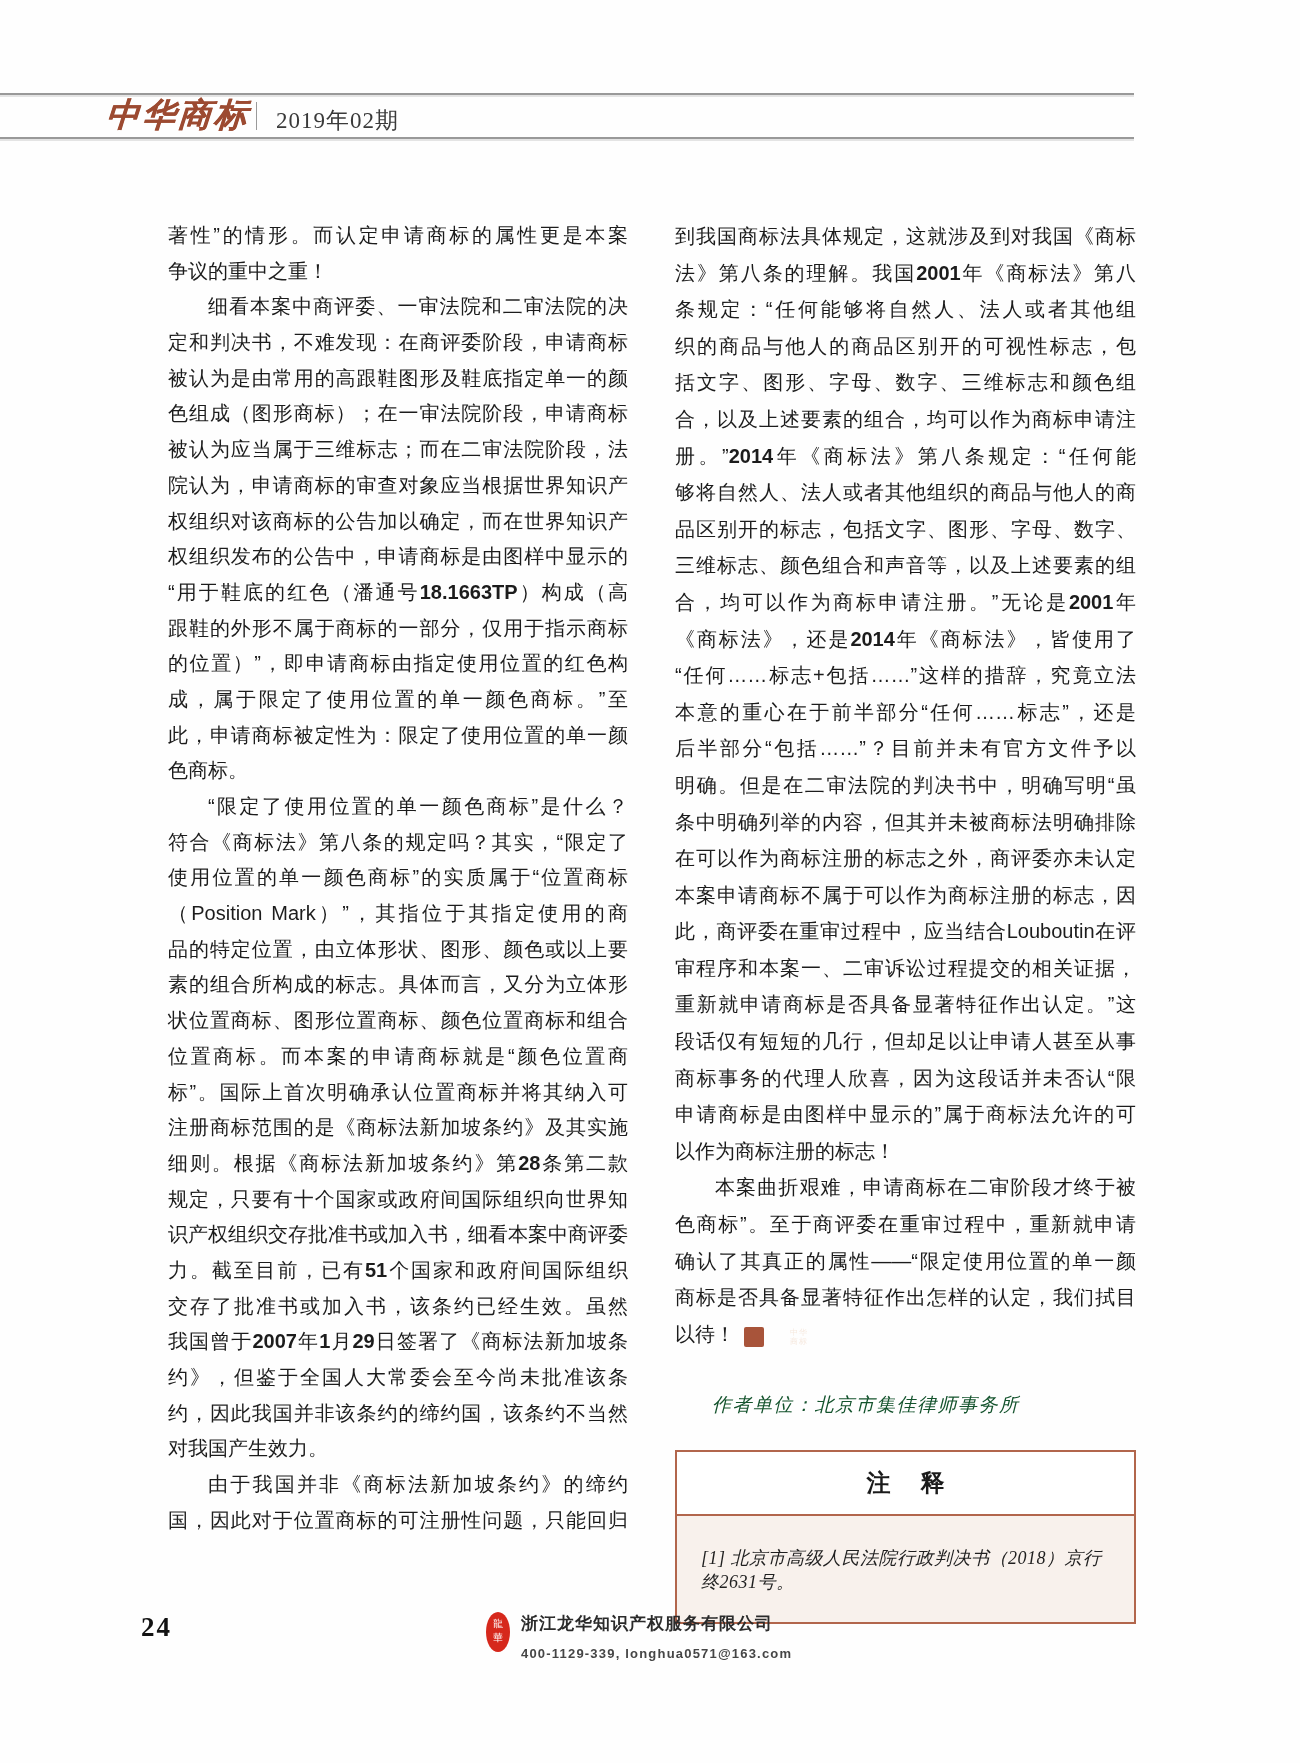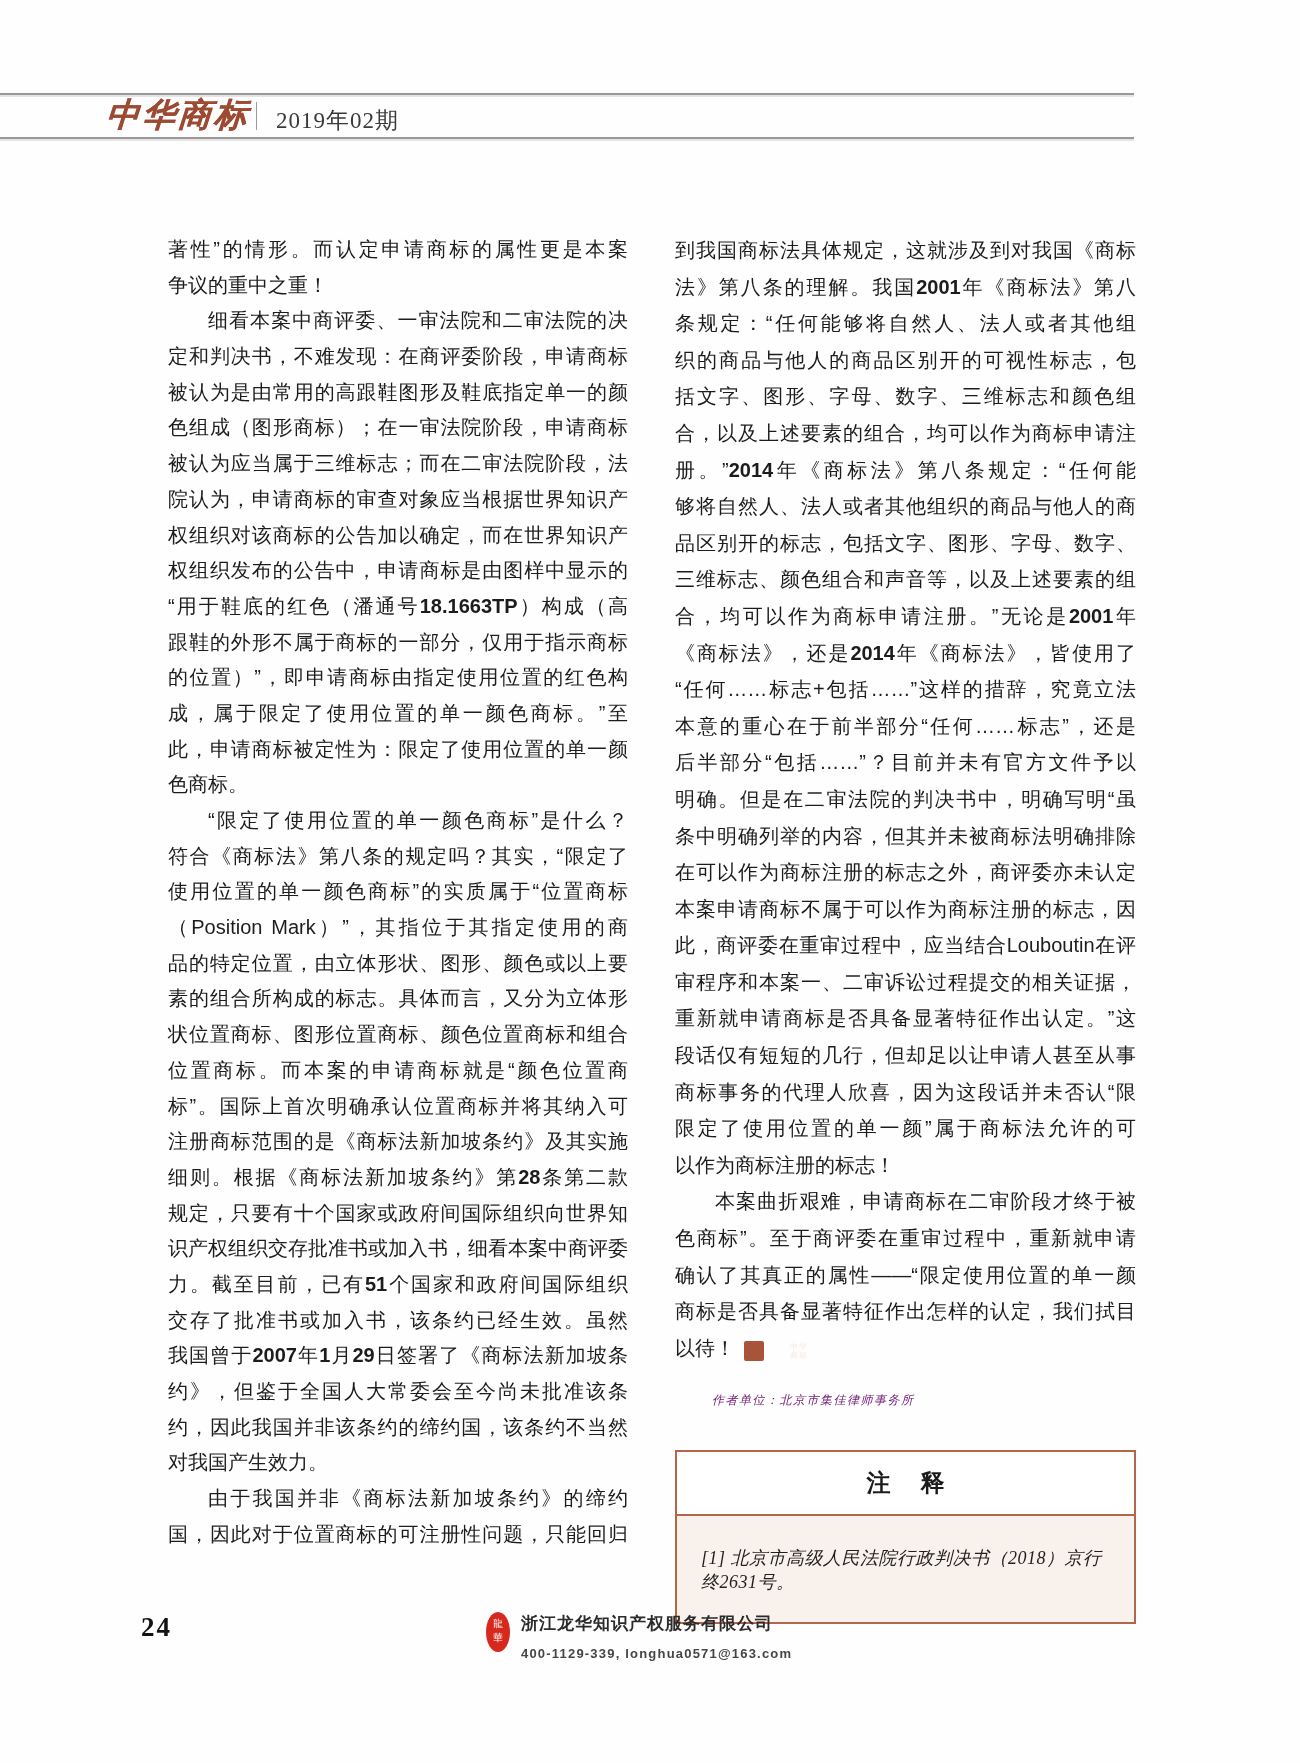--- a/index.html
+++ b/index.html
@@ -9,39 +9,39 @@
         box-shadow:0 2px 0 rgba(0,0,0,0.10);}
   .rule.top{top:93px;}
   .rule.bottom{top:137px;}
   .brand{position:absolute;left:106px;top:98px;font-family:"DejaVu Serif","Liberation Serif",serif;
          font-weight:700;font-style:italic;font-size:33px;line-height:34px;color:#9c4a31;
          letter-spacing:3px;text-shadow:0.6px 0 0 #9c4a31;transform:skewX(-4deg);}
   .brand-sep{position:absolute;left:256px;top:102px;width:1px;height:28px;background:#9a9a9a;}
   .issue{position:absolute;left:276px;top:105px;font-family:"Liberation Serif","DejaVu Serif",serif;
          font-size:23px;color:#3a3a3a;letter-spacing:1px;}
 
-  .col{position:absolute;top:232px;font-size:20px;}
+  .col{position:absolute;top:218px;font-size:20px;}
   .col-left{left:168px;width:460px;}
   .col-right{left:675px;width:461px;}
   .tline{text-align:justify;text-align-last:justify;text-justify:inter-character;
          white-space:nowrap;overflow:visible;}
   .col-left .tline{height:35.7px;line-height:35.7px;}
   .col-right .tline{height:36.6px;line-height:36.6px;}
   .tline.end{text-align-last:left;}
   .tline.ind{text-indent:40px;}
   .tline b{font-weight:700;}
 
   .seal{display:inline-block;width:20px;height:20px;background:#a8543a;border-radius:2px;
         margin-left:9px;vertical-align:-3px;text-align:center;padding-top:1px;box-sizing:border-box;}
   .seal i{display:block;font-style:normal;color:#f6e9df;font-size:8px;line-height:9px;
           letter-spacing:1px;text-align-last:center;padding-left:46px;}
 
   .author{position:absolute;left:712px;top:1392px;width:424px;
           font-family:"Liberation Serif","DejaVu Serif",serif;font-style:italic;
-          font-size:12px;color:#701a75;letter-spacing:1.5px;text-align-last:left;}
+          font-size:19px;color:#14532d;letter-spacing:1.5px;text-align-last:left;}
 
   .notebox{position:absolute;left:675px;top:1450px;width:461px;box-sizing:border-box;
            border:2px solid #b2664c;background:#f8f1ec;}
   .note-head{height:62px;line-height:62px;background:#ffffff;border-bottom:2px solid #b2664c;
              text-align:center;font-family:"Liberation Serif","DejaVu Serif",serif;
              font-size:24px;font-weight:600;letter-spacing:12px;color:#1a1a1a;text-indent:12px;}
   .note-body{padding:30px 24px 28px 24px;font-family:"Liberation Serif","DejaVu Serif",serif;
              font-style:italic;font-size:18px;color:#1f1f1f;letter-spacing:0.5px;}
 
   .pagenum{position:absolute;left:141px;top:1612px;font-family:"Liberation Serif","DejaVu Serif",serif;
@@ -121,21 +121,21 @@
       <div class="tline">后半部分“包括……”？目前并未有官方文件予以</div>
       <div class="tline">明确。但是在二审法院的判决书中，明确写明“虽</div>
       <div class="tline">条中明确列举的内容，但其并未被商标法明确排除</div>
       <div class="tline">在可以作为商标注册的标志之外，商评委亦未认定</div>
       <div class="tline">本案申请商标不属于可以作为商标注册的标志，因</div>
       <div class="tline">此，商评委在重审过程中，应当结合Louboutin在评</div>
       <div class="tline">审程序和本案一、二审诉讼过程提交的相关证据，</div>
       <div class="tline">重新就申请商标是否具备显著特征作出认定。”这</div>
       <div class="tline">段话仅有短短的几行，但却足以让申请人甚至从事</div>
       <div class="tline">商标事务的代理人欣喜，因为这段话并未否认“限</div>
-      <div class="tline">限定了使用位置的单一颜”属于商标法允许的可</div>
+      <div class="tline">申请商标是由图样中显示的”属于商标法允许的可</div>
       <div class="tline end">以作为商标注册的标志！</div>
       <div class="tline ind">本案曲折艰难，申请商标在二审阶段才终于被</div>
       <div class="tline">色商标”。至于商评委在重审过程中，重新就申请</div>
       <div class="tline">确认了其真正的属性——“限定使用位置的单一颜</div>
       <div class="tline">商标是否具备显著特征作出怎样的认定，我们拭目</div>
       <div class="tline end">以待！<span class="seal"><i>中华</i><i>商标</i></span></div>
     </div>
 
   <div class="author">作者单位：北京市集佳律师事务所</div>
 

